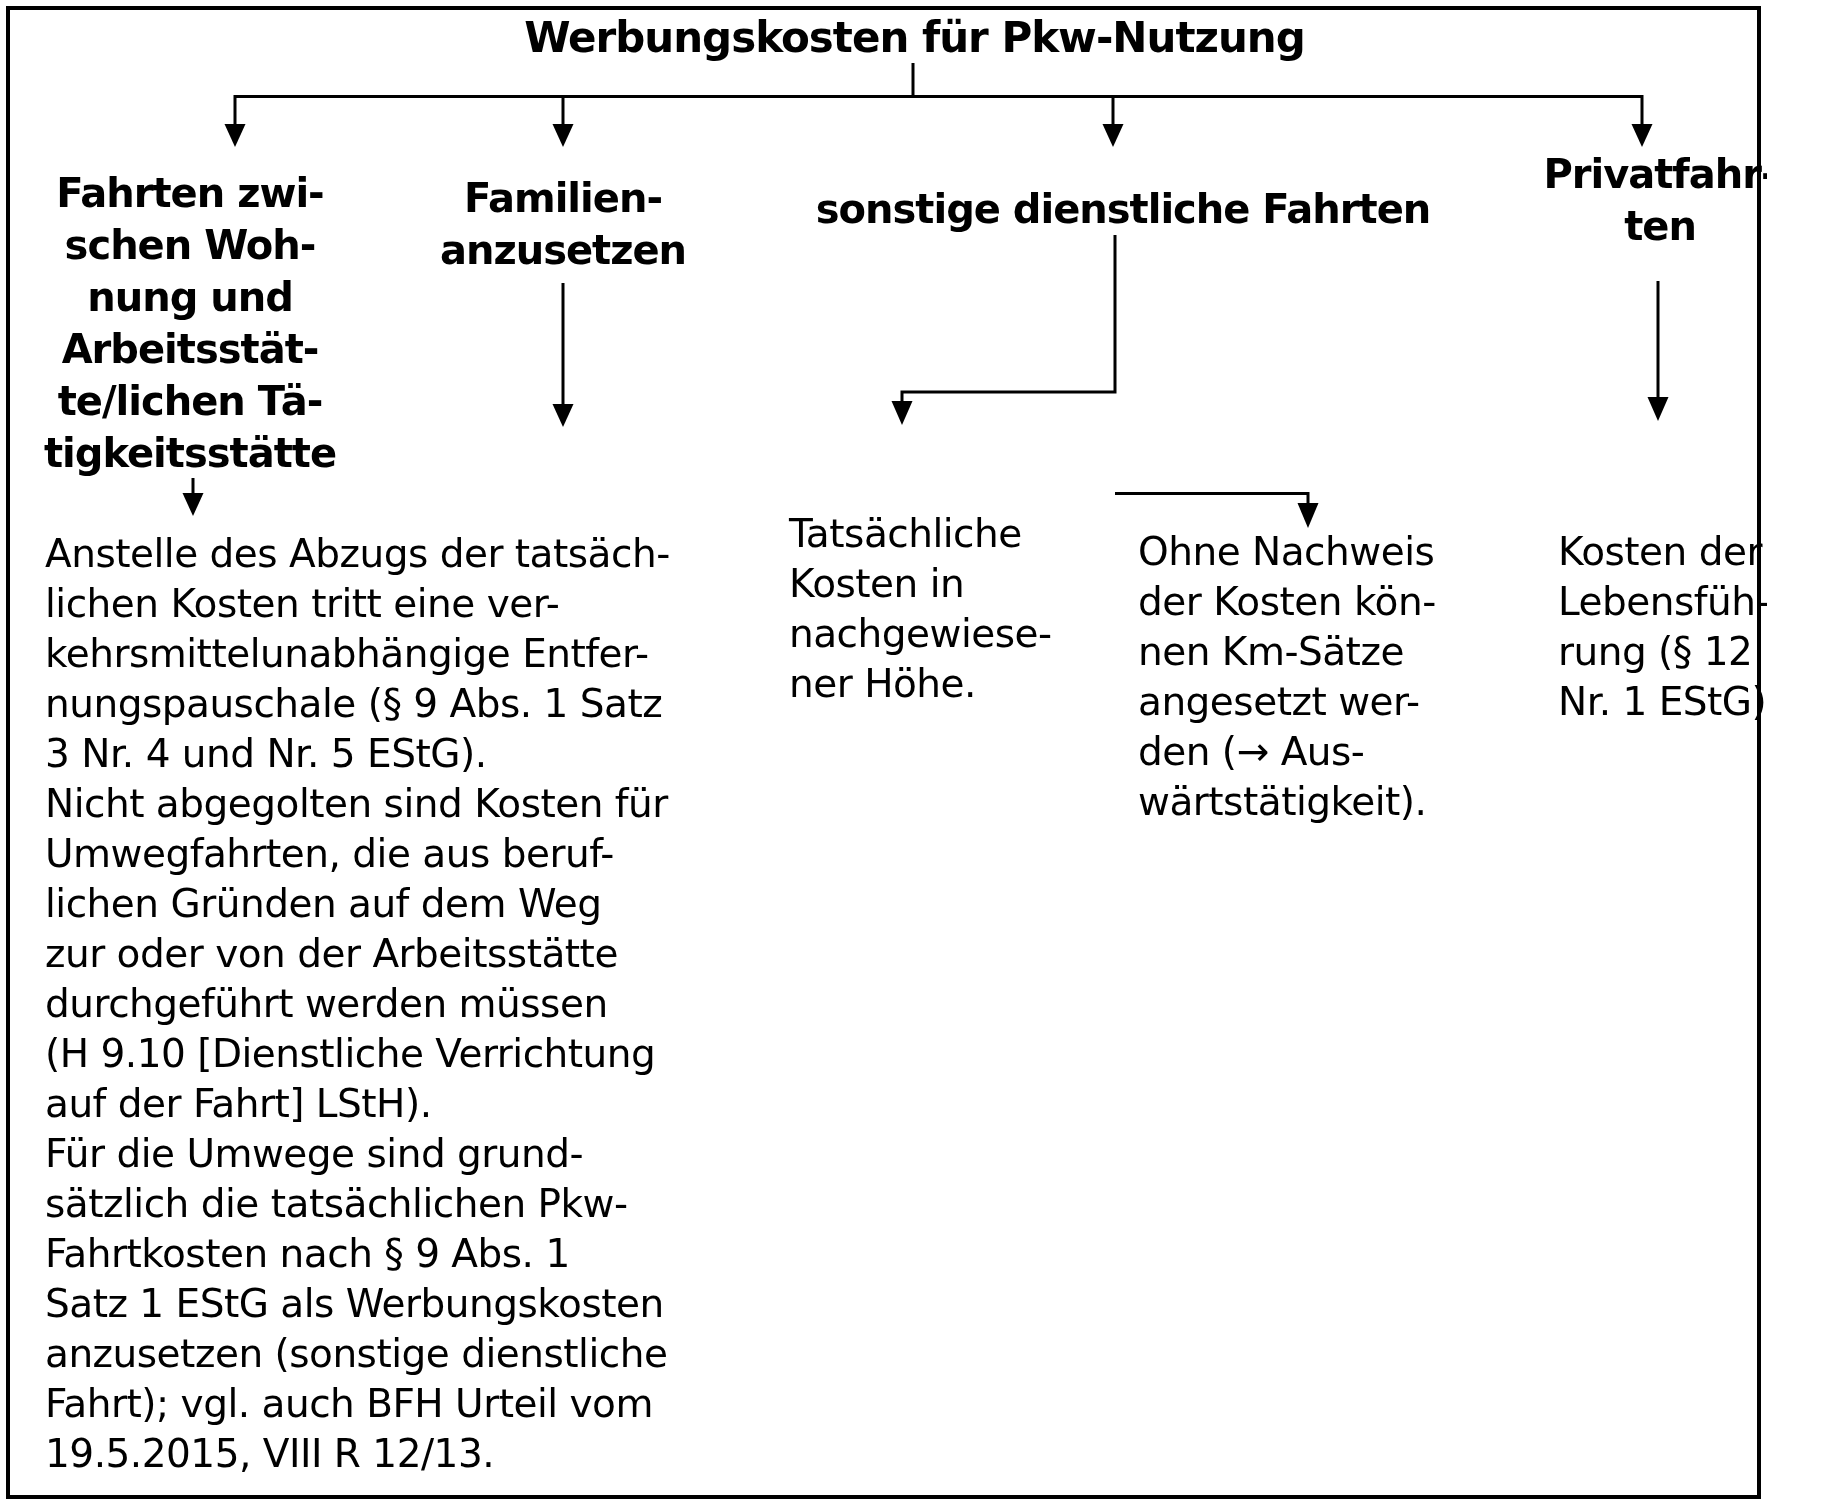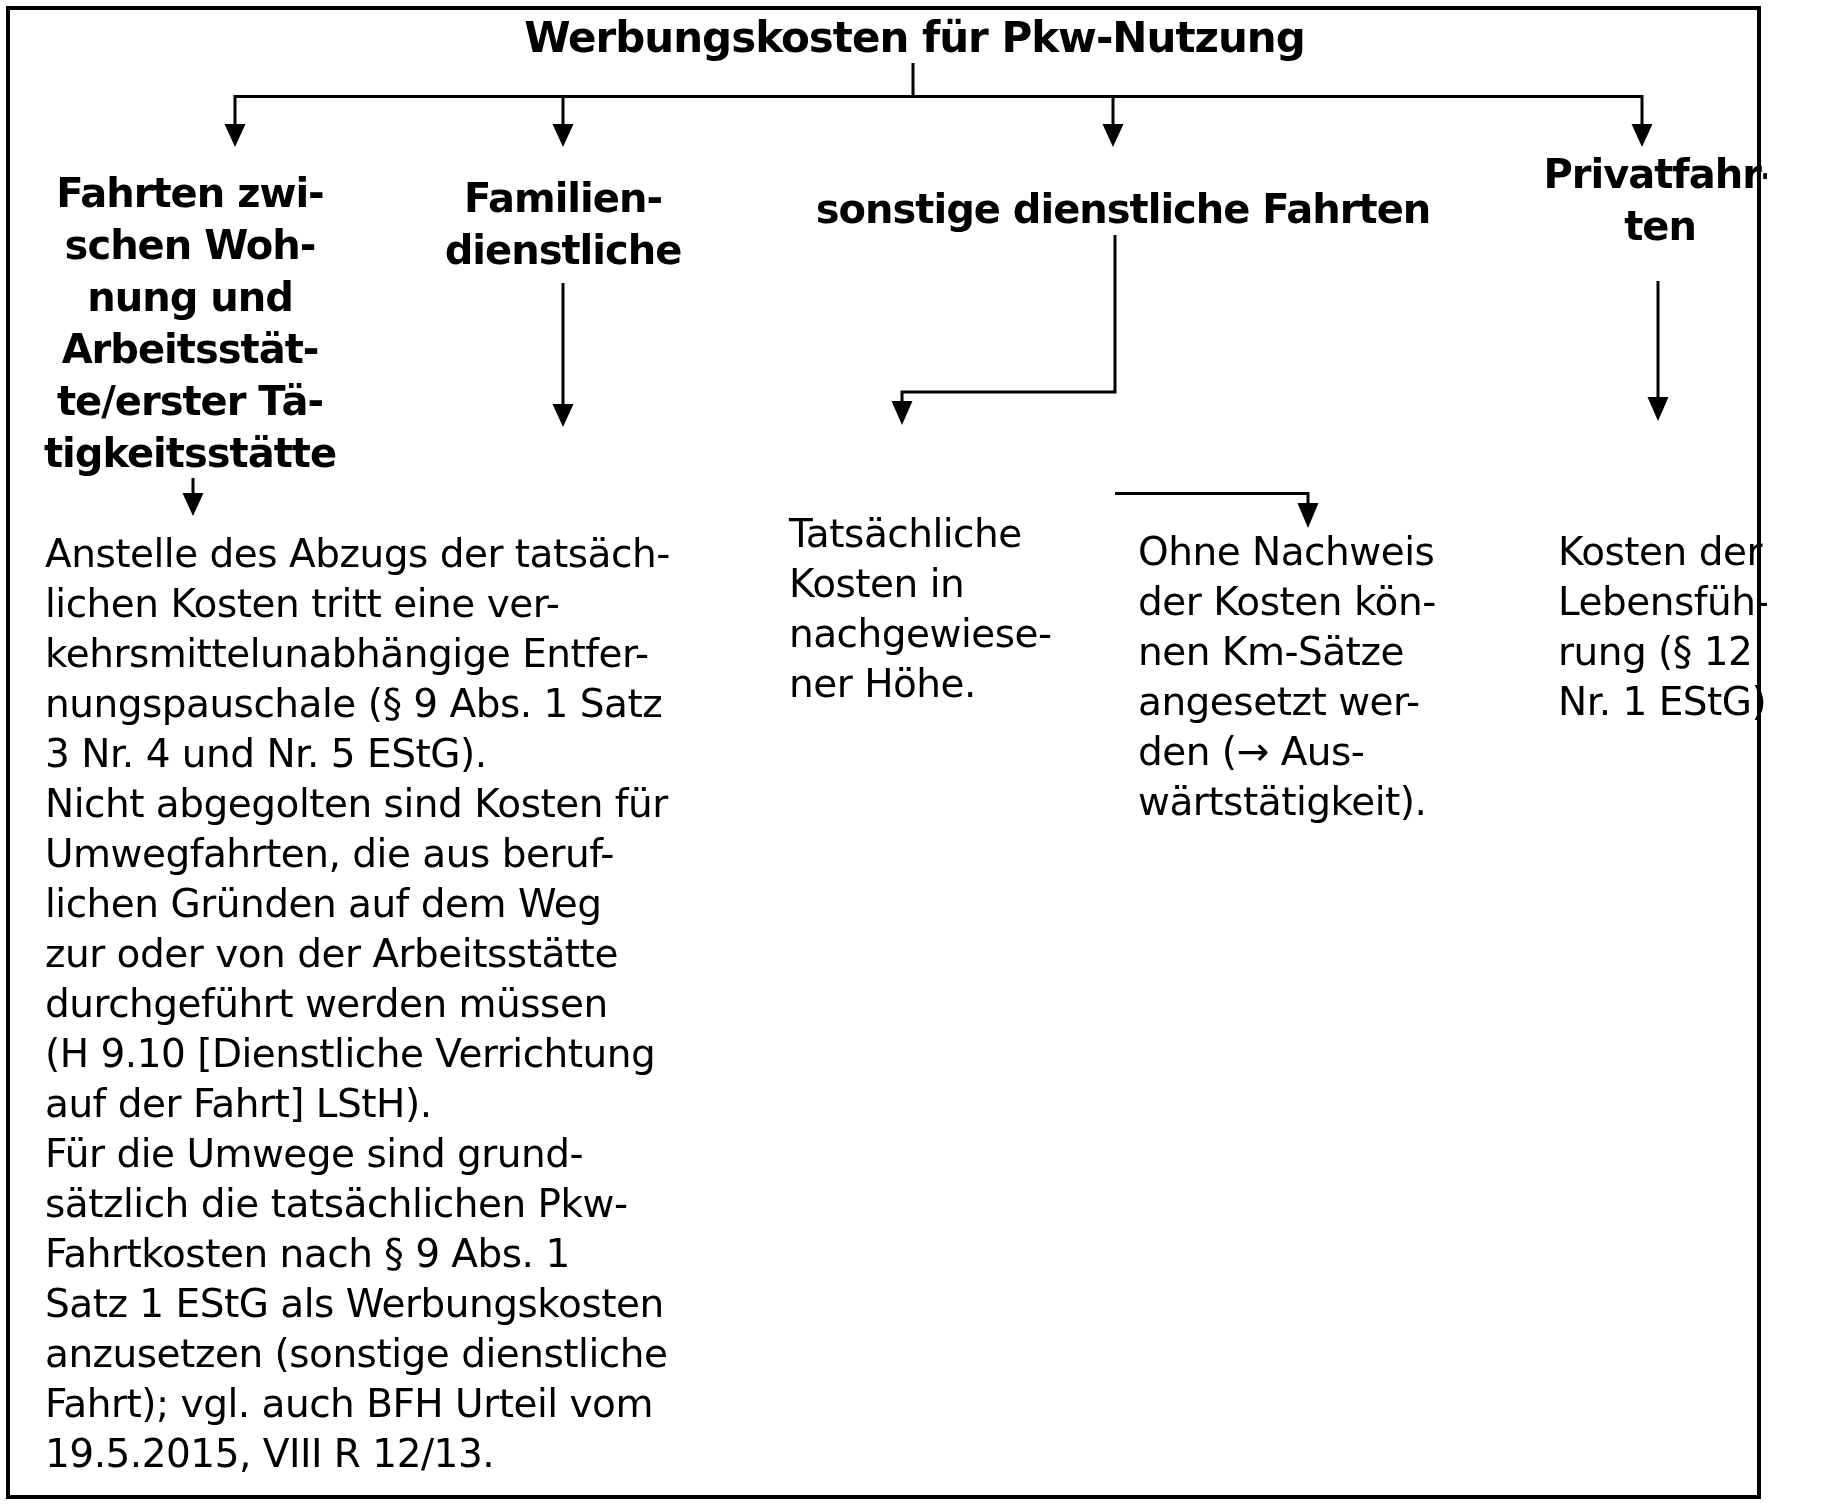--- a/index.html
+++ b/index.html
@@ -125,24 +125,24 @@
       <polygon points="1647.5,397 1668.5,397 1658,421"></polygon>
     </g>
   </svg>
 
   <div class="txt title">Werbungskosten für Pkw-Nutzung</div>
 
   <div class="txt hdr hdr1">Fahrten zwi-
 schen Woh-
 nung und
 Arbeitsstät-
-te/erster Tä-
+te/lichen Tä-
 tigkeitsstätte</div>
   <div class="txt hdr hdr2">Familien-
-dienstliche</div>
+anzusetzen</div>
   <div class="txt hdr hdr3">sonstige dienstliche Fahrten</div>
   <div class="txt hdr hdr4">Privatfahr-
 ten</div>
 
   <div class="txt body note1">Anstelle des Abzugs der tatsäch-
 lichen Kosten tritt eine ver-
 kehrsmittelunabhängige Entfer-
 nungspauschale (§ 9 Abs. 1 Satz
 3 Nr. 4 und Nr. 5 EStG).
 Nicht abgegolten sind Kosten für

